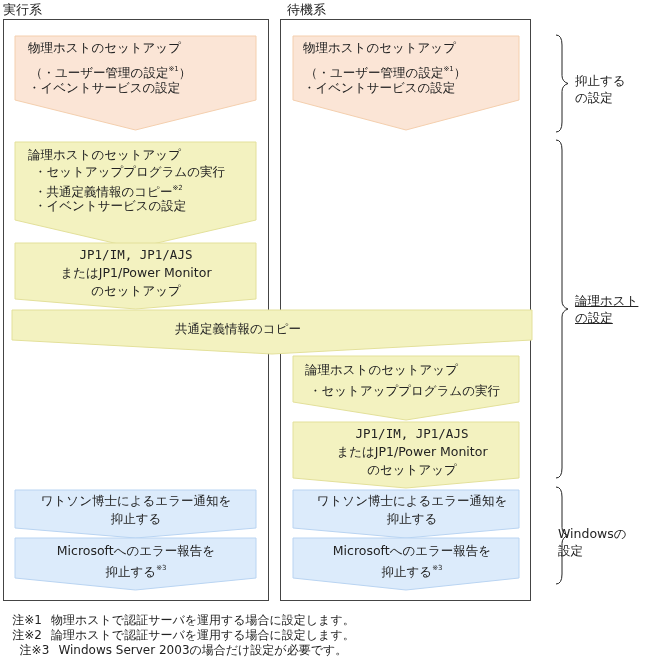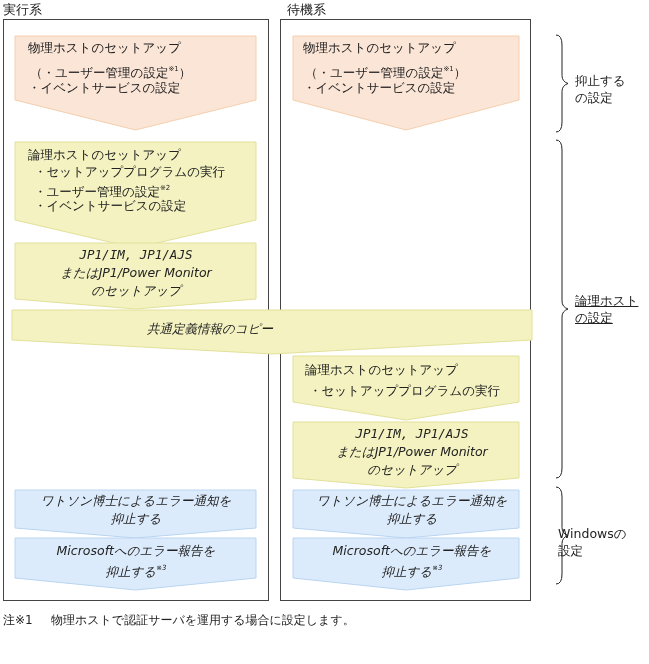--- a/index.html
+++ b/index.html
@@ -3,25 +3,25 @@
 <meta charset="utf-8">
 <style>
   html, body { margin:0; padding:0; background:#ffffff; }
   body { width:649px; height:664px; position:relative; overflow:hidden;
          font-family:"DejaVu Sans", sans-serif; color:#222; }
   .abs { position:absolute; }
   .col-title { font-size:13px; top:1px; }
   .panel { border:1px solid #444; box-sizing:border-box; }
   svg.shape { position:absolute; overflow:visible; }
   .txt { position:absolute; font-size:12.5px; line-height:17px; white-space:nowrap; }
-  .center { text-align:center;font-style:italic; }
+  .center { text-align:center; }
   .mono { font-family:"DejaVu Sans Mono", monospace; }
   .side-label { font-size:12.5px; line-height:17px; }
   .notes { font-size:12px; line-height:15px; }
-  .notes .row { white-space:nowrap; }
+  .notes .row { white-space:nowrap;text-align:center; }
   .notes .k { display:inline-block; width:48px; }
   sup { font-size:7px; vertical-align:6px; }
 </style>
 </head>
 <body>
 
 <div class="abs col-title" style="left:3px;">実行系</div>
 <div class="abs col-title" style="left:287px;">待機系</div>
 
 <div class="abs panel" style="left:3px; top:19px; width:266px; height:582px;"></div>
@@ -43,28 +43,28 @@
     <path d="M 556 140 Q 562 140 562 150 L 562 301 Q 562 307 568 309 Q 562 311 562 317 L 562 468 Q 562 478 556 478" fill="none" stroke="#222" stroke-width="1"></path>
     <path d="M 556 487 Q 562 487 562 497 L 562 527.5 Q 562 533.5 568 535.5 Q 562 537.5 562 543.5 L 562 574 Q 562 584 556 584" fill="none" stroke="#222" stroke-width="1"></path>
   </svg>
 
 <div class="txt" style="left:28px; top:39px;">物理ホストのセットアップ</div>
 <div class="txt" style="left:30px; top:61px;"><span>（・ユーザー管理の設定</span><sup>※1</sup><span>）</span></div>
 <div class="txt" style="left:28px; top:79px;">・イベントサービスの設定</div>
 
 <div class="txt" style="left:28px; top:146px;">論理ホストのセットアップ</div>
 <div class="txt" style="left:34px; top:163px;">・セットアッププログラムの実行</div>
-<div class="txt" style="left:34px; top:180px;"><span>・ユーザー管理の設定</span><sup>※2</sup></div>
+<div class="txt" style="left:34px; top:180px;"><span>・共通定義情報のコピー</span><sup>※2</sup></div>
 <div class="txt" style="left:34px; top:197px;">・イベントサービスの設定</div>
 
 <div class="txt center" style="left:15px; width:242px; top:246px;"><span class="mono">JP1/IM, JP1/AJS</span></div>
 <div class="txt center" style="left:15px; width:242px; top:264px;">またはJP1/Power Monitor</div>
 <div class="txt center" style="left:15px; width:242px; top:282px;">のセットアップ</div>
 
-<div class="txt center" style="left:0; width:420px; top:320px;">共通定義情報のコピー</div>
+<div class="txt center" style="left:28px; width:420px; top:320px;">共通定義情報のコピー</div>
 
 <div class="txt" style="left:303px; top:39px;">物理ホストのセットアップ</div>
 <div class="txt" style="left:305px; top:61px;"><span>（・ユーザー管理の設定</span><sup>※1</sup><span>）</span></div>
 <div class="txt" style="left:303px; top:79px;">・イベントサービスの設定</div>
 
 <div class="txt" style="left:305px; top:361px;">論理ホストのセットアップ</div>
 <div class="txt" style="left:309px; top:382px;">・セットアッププログラムの実行</div>
 
 <div class="txt center" style="left:292px; width:240px; top:425px;"><span class="mono">JP1/IM, JP1/AJS</span></div>
 <div class="txt center" style="left:292px; width:240px; top:443px;">またはJP1/Power Monitor</div>
@@ -88,13 +88,15 @@
   <div>論理ホスト</div>
   <div>の設定</div>
 </div>
 <div class="abs side-label" style="left:558px; top:525px;">
   <div>Windowsの</div>
   <div>設定</div>
 </div>
 
 <div class="abs notes" style="left:3px; top:613px;">
   <div class="row"><span class="k">注※1</span><span>物理ホストで認証サーバを運用する場合に設定します。</span></div>
+  <div class="row"><span class="k">注※2</span><span>論理ホストで認証サーバを運用する場合に設定します。</span></div>
+  <div class="row"><span class="k">注※3</span><span>Windows Server 2003の場合だけ設定が必要です。</span></div>
 </div>
 
 </body></html>

